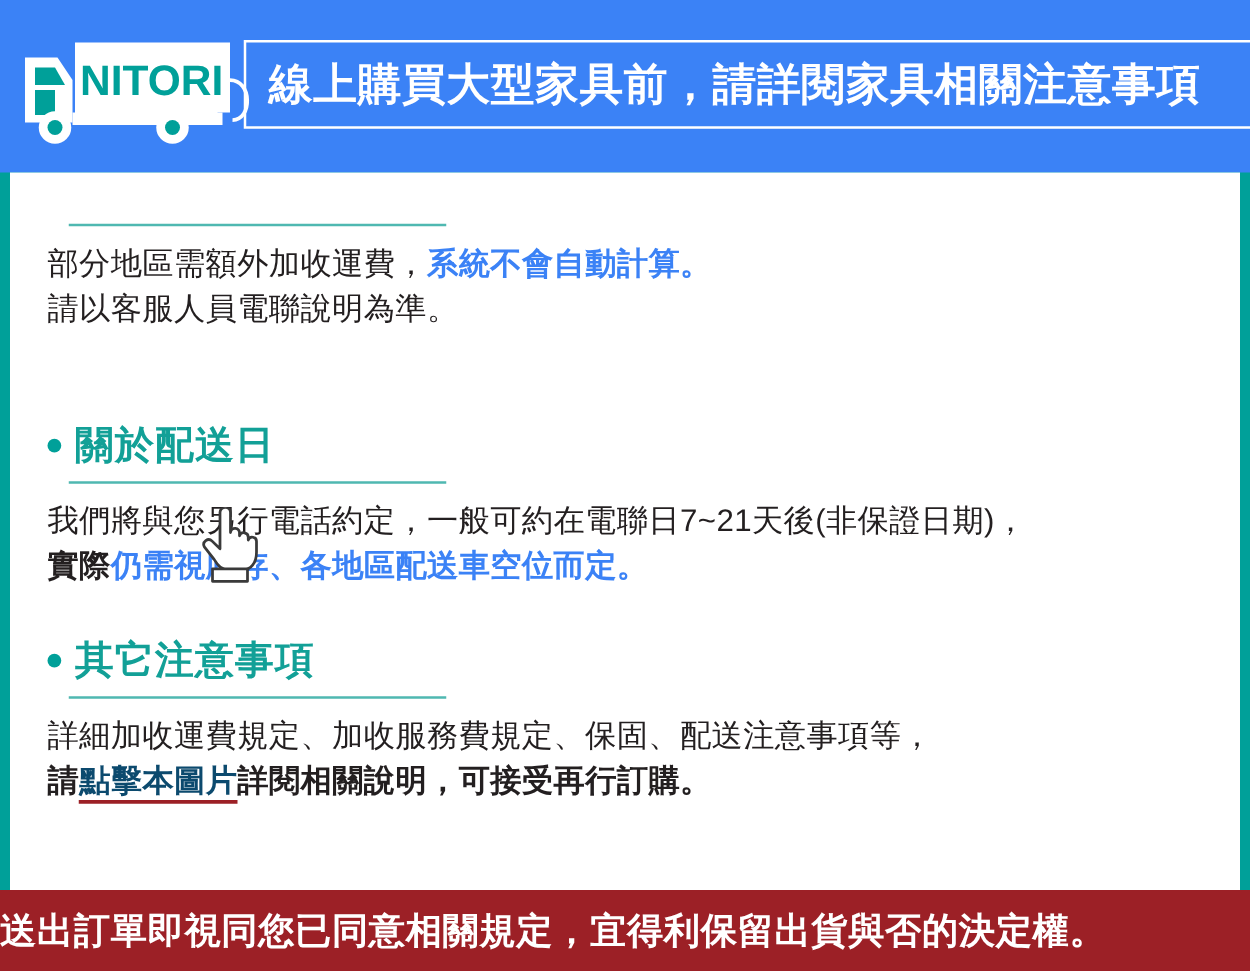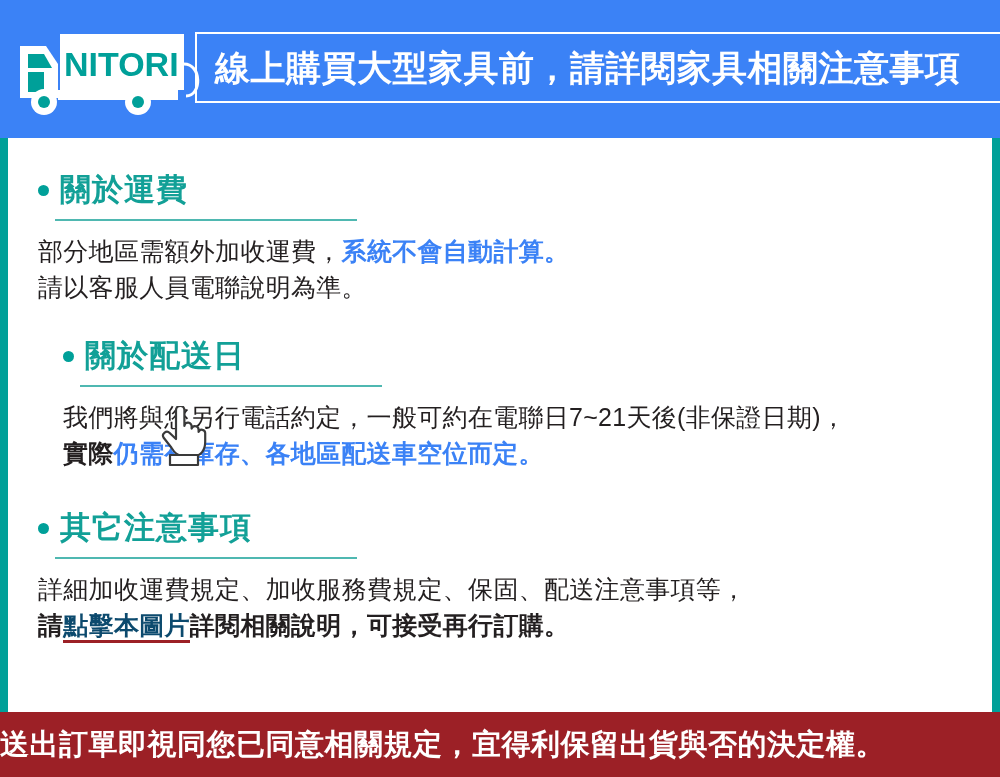--- a/index.html
+++ b/index.html
@@ -65,21 +65,21 @@
     height: 574px;
     background: #ffffff;
     box-sizing: border-box;
   }
 
   .section {
     position: absolute;
     left: 30px;
   }
   .sec1 { top: 32px; }
-  .sec2 { top: 198px; margin-left: 25px; }
+  .sec2 { top: 198px; }
   .sec3 { top: 370px; }
 
   .sec-head {
     display: flex;
     align-items: center;
     height: 40px;
   }
   .bullet {
     width: 11px;
     height: 11px;
@@ -183,24 +183,20 @@
     </div>
 
     <div class="title-box">
       <div class="title-text">線上購買大型家具前，請詳閱家具相關注意事項</div>
     </div>
   </div>
 
   <div class="panel">
 
     <div class="section sec1">
-      <div class="sec-head">
-        <span class="bullet"></span>
-        <span class="sec-title">關於運費</span>
-      </div>
       <div class="rule"></div>
       <div class="body-text">
         <span class="ln"><span>部分地區需額外加收運費，</span><span class="em-red">系統不會自動計算。</span></span>
         <span class="ln"><span>請以客服人員電聯說明為準。</span></span>
       </div>
     </div>
 
     <div class="section sec2">
       <div class="sec-head">
         <span class="bullet"></span>

